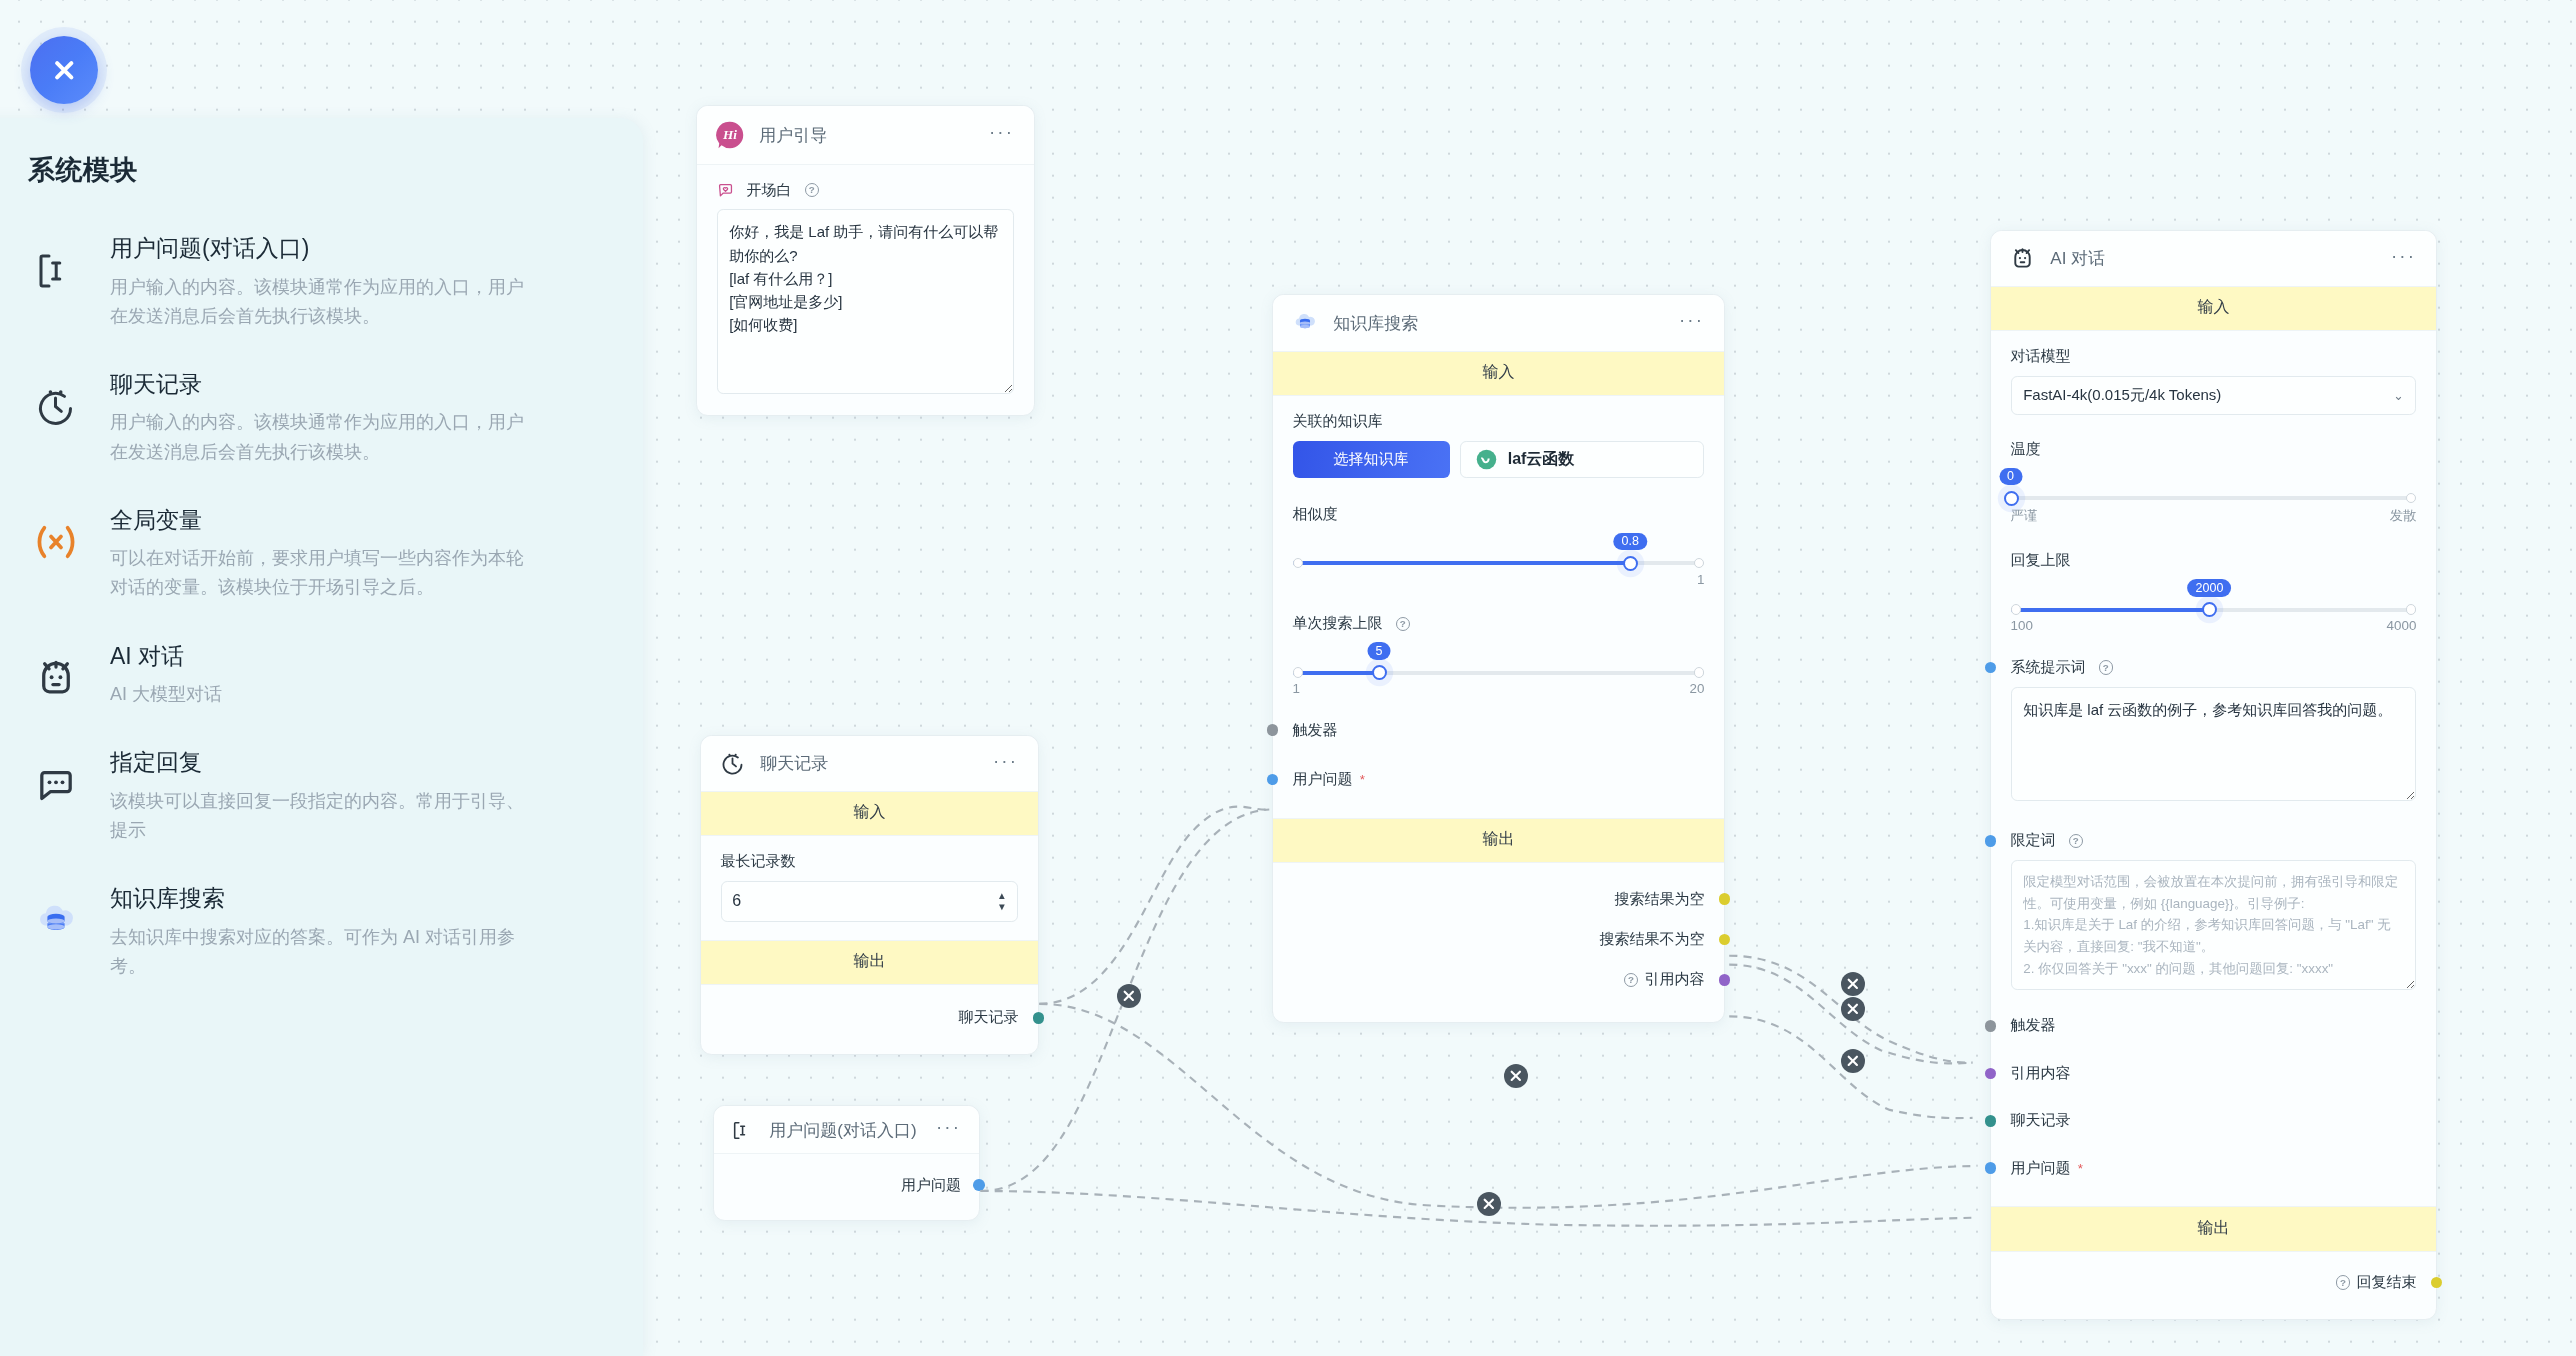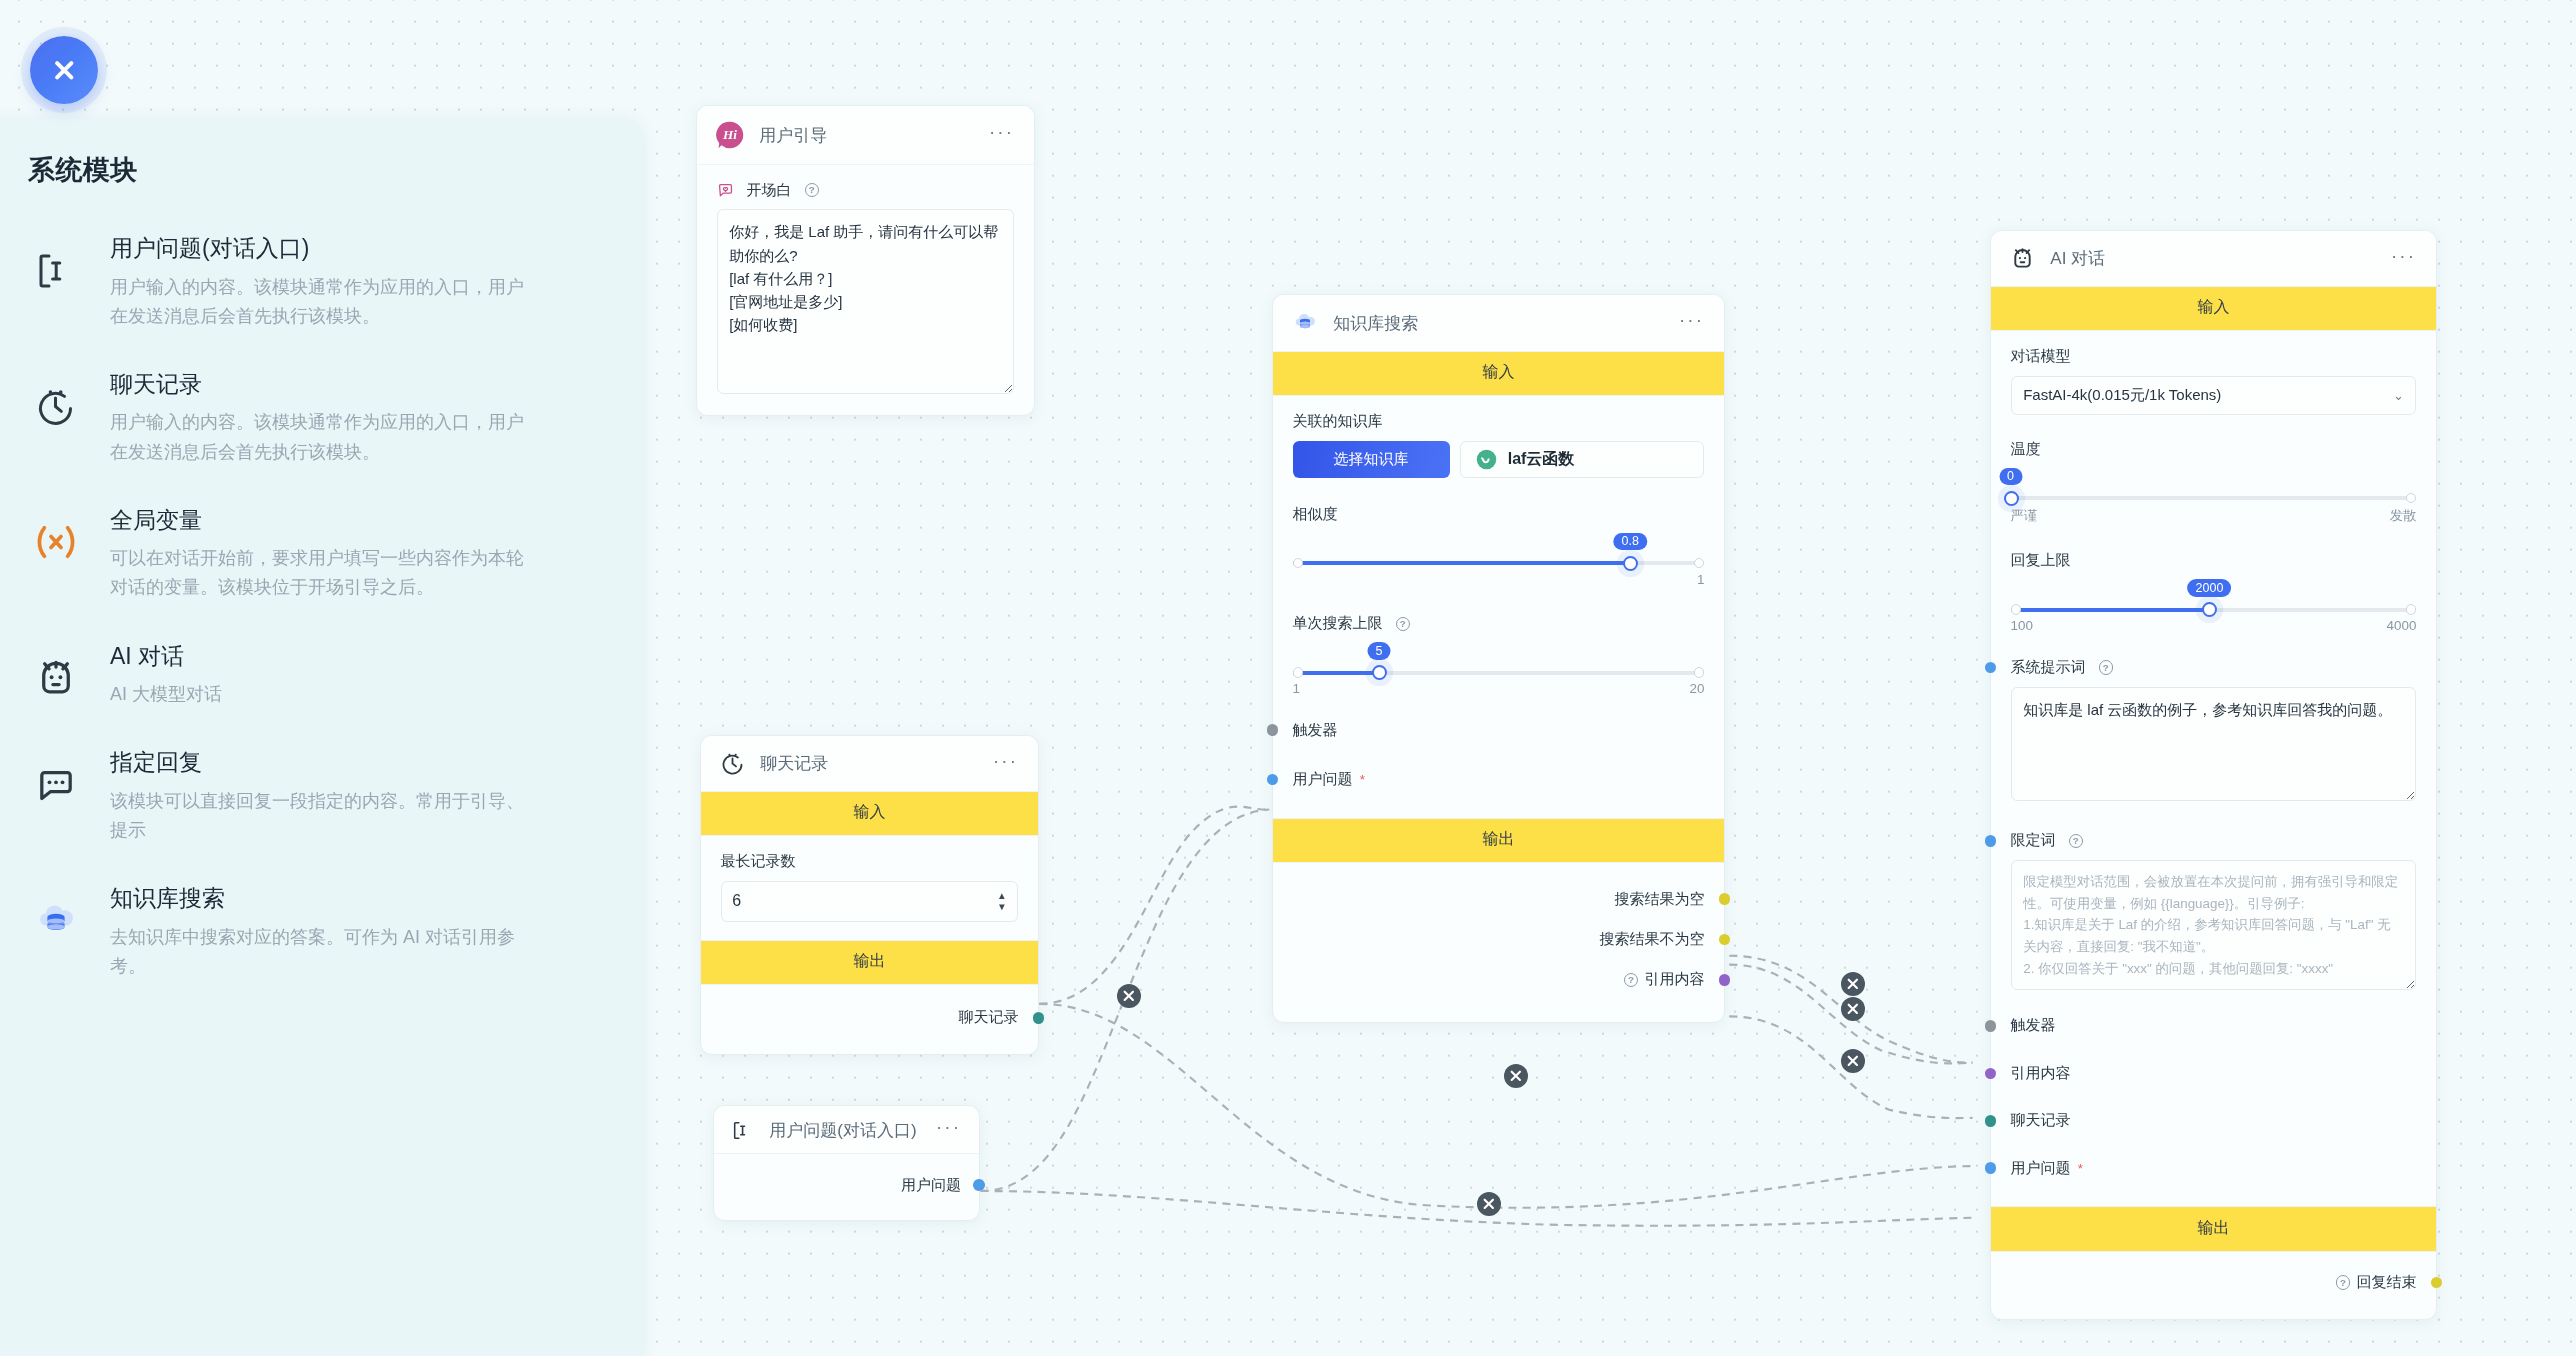--- a/index.html
+++ b/index.html
@@ -86,21 +86,21 @@
   }
   .node-head .head-icon { flex: 0 0 auto; display:flex; }
   .node-title { font-size: 17px; color: #5c6b78; flex: 1 1 auto; }
   .dots-btn {
     color: #6b7b88; font-size: 18.7px; letter-spacing: 2.2px;
     line-height: 9px; cursor: pointer; padding: 0 1.8px 7.1px 1.8px;
   }
   .section-bar {
     text-align: center; font-size: 16px; color: #333e48;
     padding: 10.7px 0 11.6px 0;
-    background: #fde047;
+    background: #fef9c3;
     border-bottom: 0.9px solid #eef4f6;
   }
   .section-bar.topline { border-top: 0.9px solid #eef4f6; }
   .node-body { padding: 16px 19.6px 18px 19.6px; }
   .field-label {
     font-size: 15px; color: #2c3a45; margin-bottom: 9.8px;
     display: flex; align-items: center; gap: 13px;
   }
   .q-icon {
     display: inline-flex; align-items: center; justify-content: center;
@@ -554,21 +554,21 @@
     </span>
     <span class="node-title">AI 对话</span>
     <span class="dots-btn">···</span>
   </div>
 
   <div class="section-bar">输入</div>
 
   <div class="node-body">
     <div class="field-label">对话模型</div>
     <div class="sel">
-      <span>FastAI-4k(0.015元/1k Tokens)</span>
+      <span>FastAI-4k(0.015元/4k Tokens)</span>
       <span class="chev">⌄</span>
     </div>
 
     <div class="field-label" style="margin-top:25px;">温度</div>
     <div class="slider-wrap">
       <div class="slider-track"></div>
       <div class="slider-fill" style="width:0%;"></div>
       <div class="slider-cap" style="right:0;"></div>
       <div class="slider-thumb" style="left:-7.1px;"></div>
       <div class="slider-badge" style="left:0%;">0</div>

